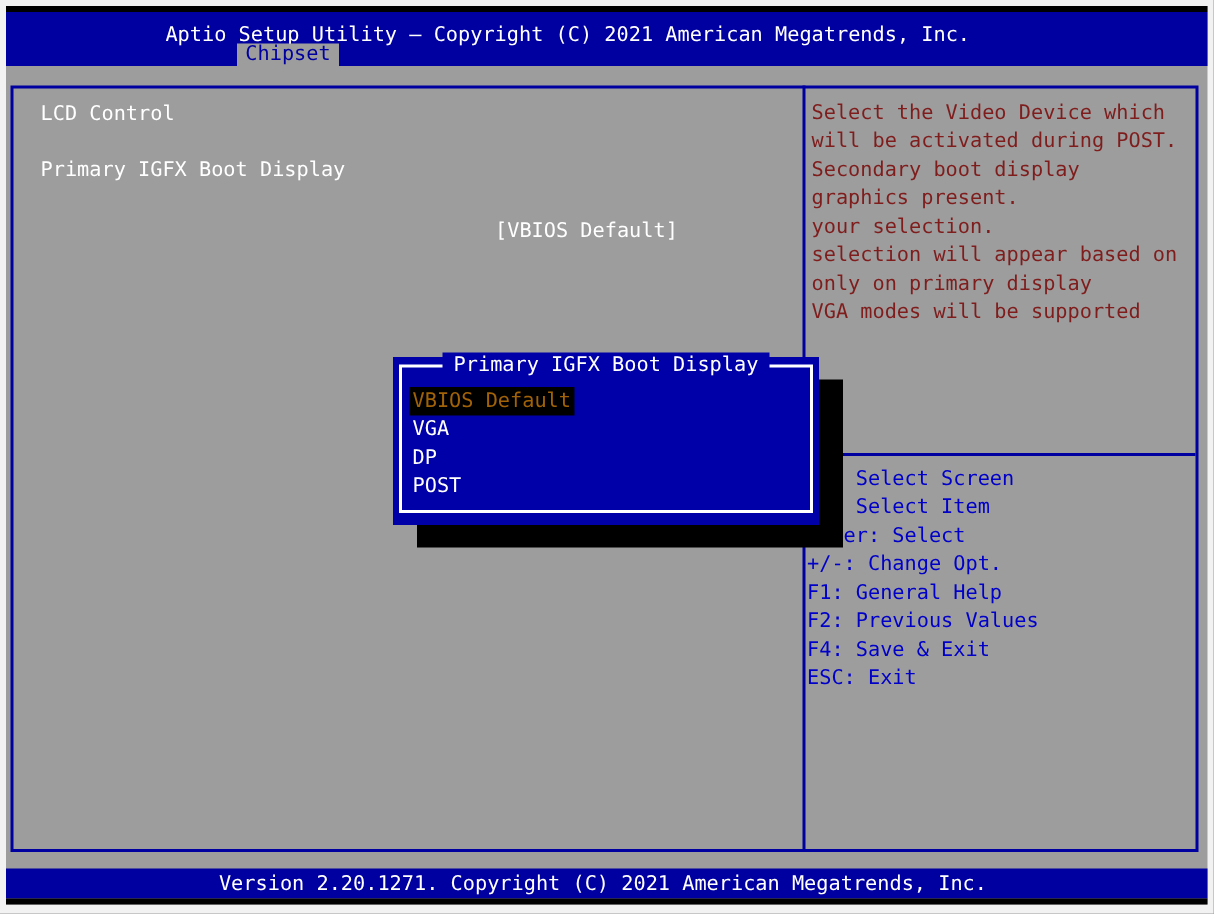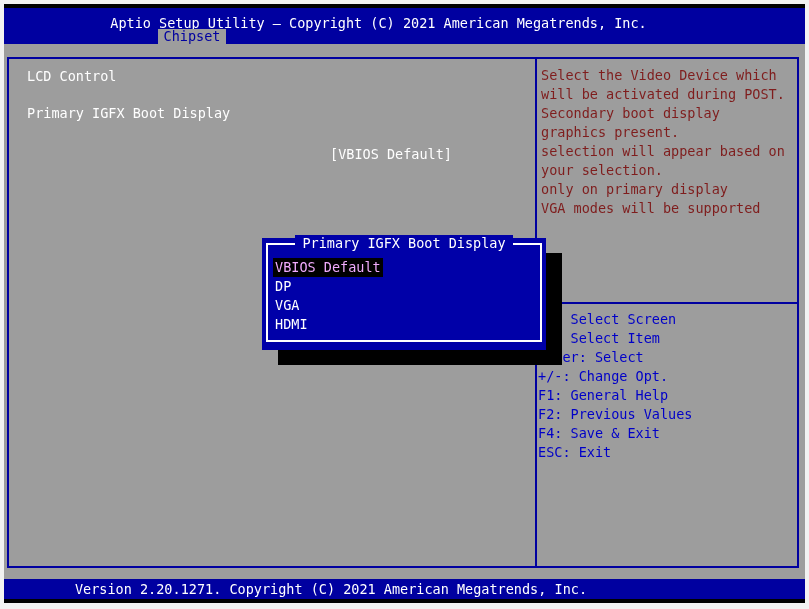--- a/index.html
+++ b/index.html
@@ -22,21 +22,21 @@
   #bottom-strip{left:0;top:595px;width:801px;height:4px;background:#000000;}
   
   #header-bar{left:0;top:4px;width:801px;height:36px;background:#0000a0;}
   #header-title{left:0;top:11px;width:749px;text-align:center;color:#ffffff;}
   #tab-chipset{
     left:154px;top:25px;width:68px;height:15px;background:#9d9d9d;
     color:#0000a0;text-align:center;line-height:15px;
   }
   
   #footer-bar{left:0;top:575px;width:801px;height:20px;background:#0000a0;}
-  #footer-text{left:0;top:577px;width:654px;text-align:center;color:#ffffff;}
+  #footer-text{left:0;top:577px;width:654px;text-align:right;color:#ffffff;}
   
   #panel-frame{left:3px;top:53px;width:788px;height:507px;border:2px solid #0000a0;}
   #v-divider{left:531px;top:53px;width:2px;height:511px;background:#0000a0;}
   #h-divider{left:533px;top:298px;width:260px;height:2px;background:#0000a0;}
   
   #section-title{left:23px;top:64px;color:#ffffff;}
   #setting-label{left:23px;top:101px;color:#ffffff;}
   #setting-value{left:326px;top:101px;color:#ffffff;margin-top:41px;}
   
   #help-text{left:537px;top:62px;color:#7f1d1d;line-height:19px;}
@@ -54,21 +54,21 @@
   }
   #popup-title{
     position:absolute;left:0;right:0;top:-3px;text-align:center;z-index:2;
   }
   #popup-title span{
     background:#0000a8;color:#ffffff;padding:0 7px;white-space:pre;
   }
   #popup-options{position:absolute;left:13px;top:20px;color:#ffffff;line-height:19px;z-index:2;}
   .popup-option{white-space:pre;display:block;}
   .popup-option .opt-text{display:inline-block;padding:0 2px;margin-left:-2px;}
-  .popup-option.selected .opt-text{background:#000000;color:#f0abfc;}
+  .popup-option.selected .opt-text{background:#000000;color:#a16207;}
 </style>
 </head>
 <body>
 
 <div id="screen">
 
   <div class="abs" id="top-strip"></div>
 
   <div class="abs" id="header-bar"></div>
   <div class="abs pre" id="header-title">Aptio Setup Utility – Copyright (C) 2021 American Megatrends, Inc.</div>
@@ -80,45 +80,45 @@
 
   <div class="abs pre" id="section-title">LCD Control</div>
   <div class="abs pre" id="setting-label">Primary IGFX Boot Display</div>
   <div class="abs pre" id="setting-value">[VBIOS Default]</div>
 
   <div class="abs" id="help-text">
     <div class="line">Select the Video Device which</div>
     <div class="line">will be activated during POST.</div>
     <div class="line">Secondary boot display</div>
     <div class="line">graphics present.</div>
+    <div class="line">your selection.</div>
     <div class="line">selection will appear based on</div>
-    <div class="line">your selection.</div>
     <div class="line">only on primary display</div>
     <div class="line">VGA modes will be supported</div>
   </div>
 
   <div class="abs" id="key-legend">
     <div class="line">→←: Select Screen</div>
     <div class="line">↑↓: Select Item</div>
     <div class="line">Enter: Select</div>
     <div class="line">+/-: Change Opt.</div>
     <div class="line">F1: General Help</div>
     <div class="line">F2: Previous Values</div>
     <div class="line">F4: Save &amp; Exit</div>
     <div class="line">ESC: Exit</div>
   </div>
 
   <div class="abs" id="popup">
     <div id="popup-border"></div>
     <div id="popup-title"><span>Primary IGFX Boot Display</span></div>
     <div id="popup-options">
       <div class="popup-option selected"><span class="opt-text">VBIOS Default</span></div>
+      <div class="popup-option"><span class="opt-text">VGA</span></div>
       <div class="popup-option"><span class="opt-text">DP</span></div>
-      <div class="popup-option"><span class="opt-text">VGA</span></div>
-      <div class="popup-option"><span class="opt-text">HDMI</span></div>
+      <div class="popup-option"><span class="opt-text">POST</span></div>
     </div>
   </div>
 
   <div class="abs" id="footer-bar"></div>
   <div class="abs pre" id="footer-text">Version 2.20.1271. Copyright (C) 2021 American Megatrends, Inc.</div>
 
   <div class="abs" id="bottom-strip"></div>
 
 </div>
 

